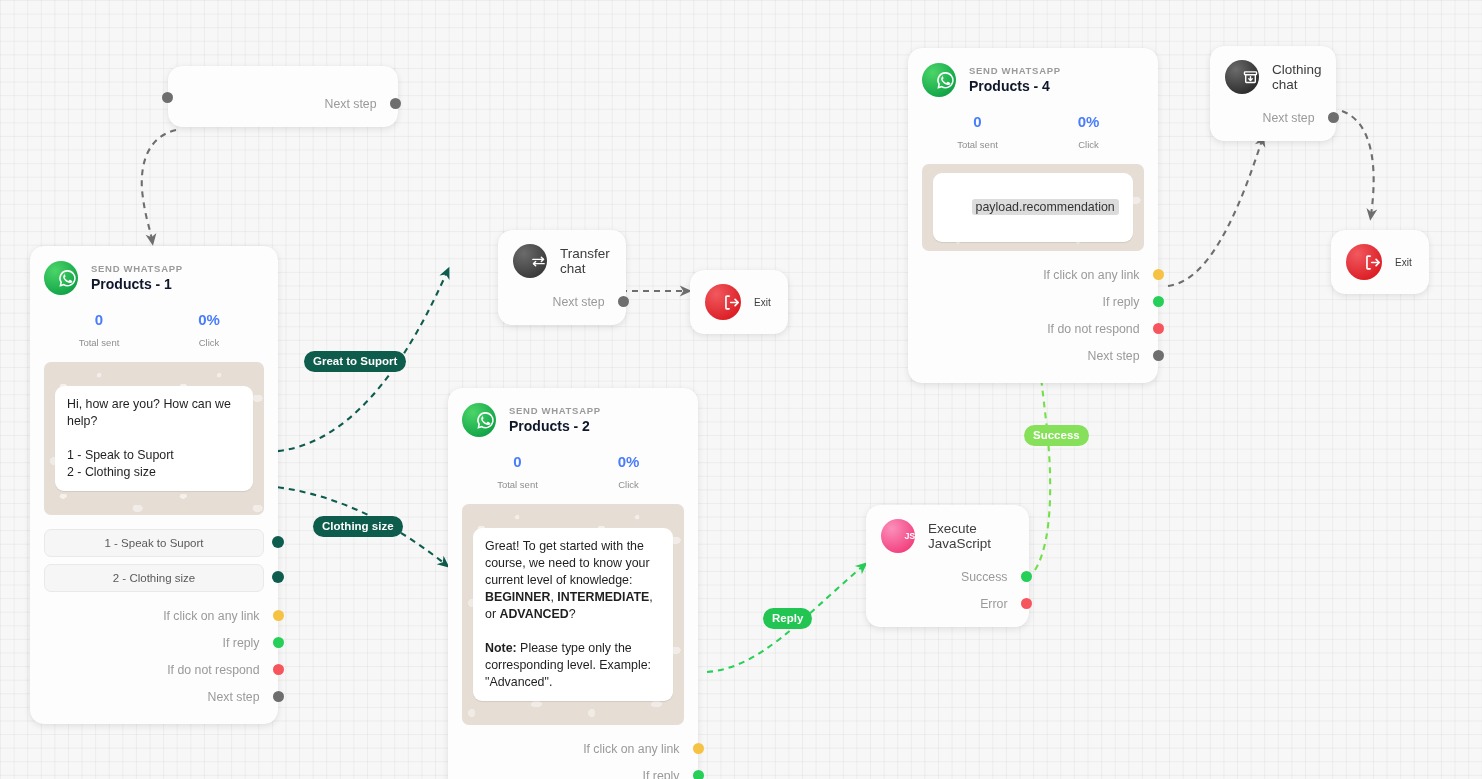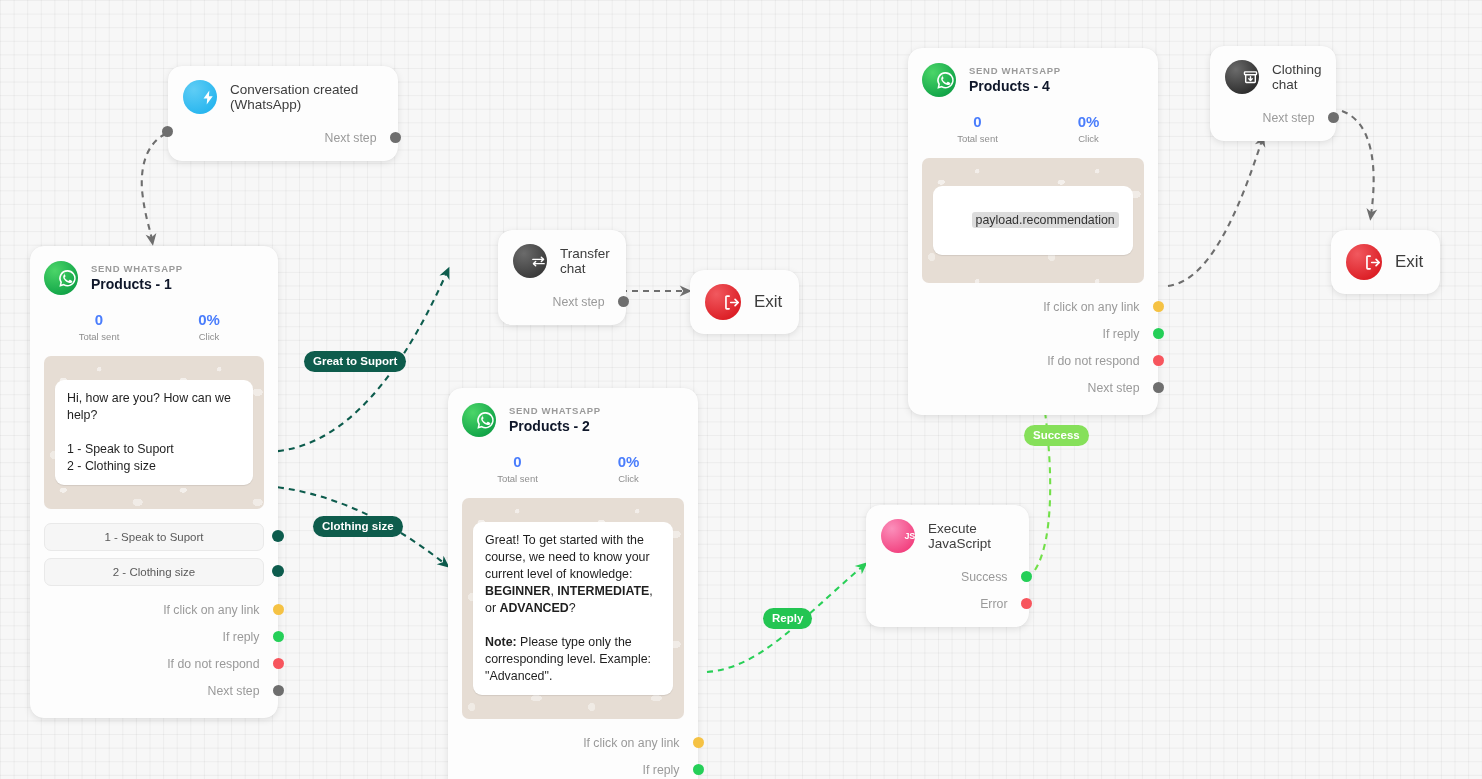--- a/index.html
+++ b/index.html
@@ -93,21 +93,21 @@
   .stat { flex: 1; text-align: center; }
   .stat .val {
     font-size: 15px;
     font-weight: bold;
     color: #4a7dfc;
     line-height: 18px;
   }
   .stat .lbl {
     font-size: 9.5px;
     color: #8e8e8e;
-    margin-top: 2px;
+    margin-top: 8px;
   }
 
   
   .wa-preview {
     margin: 14px 14px 0 14px;
     border-radius: 7px;
     padding: 24px 11px;
     background-color: #e6ddd4;
     background-image:
       radial-gradient(ellipse 9px 6px at 16% 22%, rgba(255,255,255,0.55) 40%, transparent 42%),
@@ -188,21 +188,21 @@
   .simple-node { padding: 14px 16px 0 15px; }
   .simple-ports { padding-right: 15px; padding-bottom: 10px; }
 
   
   .exit-node {
     display: flex;
     align-items: center;
     gap: 13px;
     padding: 14px 17px 14px 15px;
   }
-  .exit-node .simple-title { font-size: 17px; }
+  .exit-node .simple-title { font-size: 10px; }
 
   
   .edge-label {
     position: absolute;
     border-radius: 11px;
     color: #fff;
     font-size: 11.5px;
     font-weight: bold;
     padding: 3px 9px 4px 9px;
     white-space: nowrap;
@@ -249,28 +249,20 @@
 
     <path d="M1342,111 C1372,122 1378,165 1371,215" fill="none" stroke="#6e6e6e" stroke-width="2.1" stroke-dasharray="6,5" marker-end="url(#ah-grey)"></path>
   </svg>
 
   <div class="edge-label teal" style="left:304px; top:351px;">Great to Suport</div>
   <div class="edge-label teal" style="left:313px; top:516px;">Clothing size</div>
   <div class="edge-label green" style="left:763px; top:608px;">Reply</div>
   <div class="edge-label lime" style="left:1024px; top:425px;">Success</div>
 
   <div class="node simple-node" style="left:168px; top:66px; width:230px;">
-    <div class="node-head">
-      <div class="badge bolt">
-        <svg width="17" height="17" viewBox="0 0 24 24" fill="#ffffff">
-          <path d="M13.2 2 L5 13.4 h5.2 L9.4 22 L18 10.2 h-5.4 Z"></path>
-        </svg>
-      </div>
-      <div class="simple-title">Conversation created (WhatsApp)</div>
-    </div>
     <div class="ports simple-ports" style="padding-right:1px;">
       <div class="port-row">
         <span class="port-label">Next step</span>
         <span class="dot grey"></span>
       </div>
     </div>
     <div class="dot-left" style="left:-6px; bottom:24px;"></div>
   </div>
 
   <div class="node" style="left:30px; top:246px; width:248px; padding:15px 0 14px 0;">
@@ -449,21 +441,21 @@
       <div class="stat">
         <div class="val">0</div>
         <div class="lbl">Total sent</div>
       </div>
       <div class="stat">
         <div class="val">0%</div>
         <div class="lbl">Click</div>
       </div>
     </div>
 
-    <div class="wa-preview" style="padding:28px 11px;">
+    <div class="wa-preview" style="padding:9px 11px;">
       <div class="bubble var-only">
         <span class="var-chip">payload.recommendation</span>
       </div>
     </div>
 
     <div class="ports">
       <div class="port-row">
         <span class="port-label">If click on any link</span>
         <span class="dot yellow"></span>
       </div>

